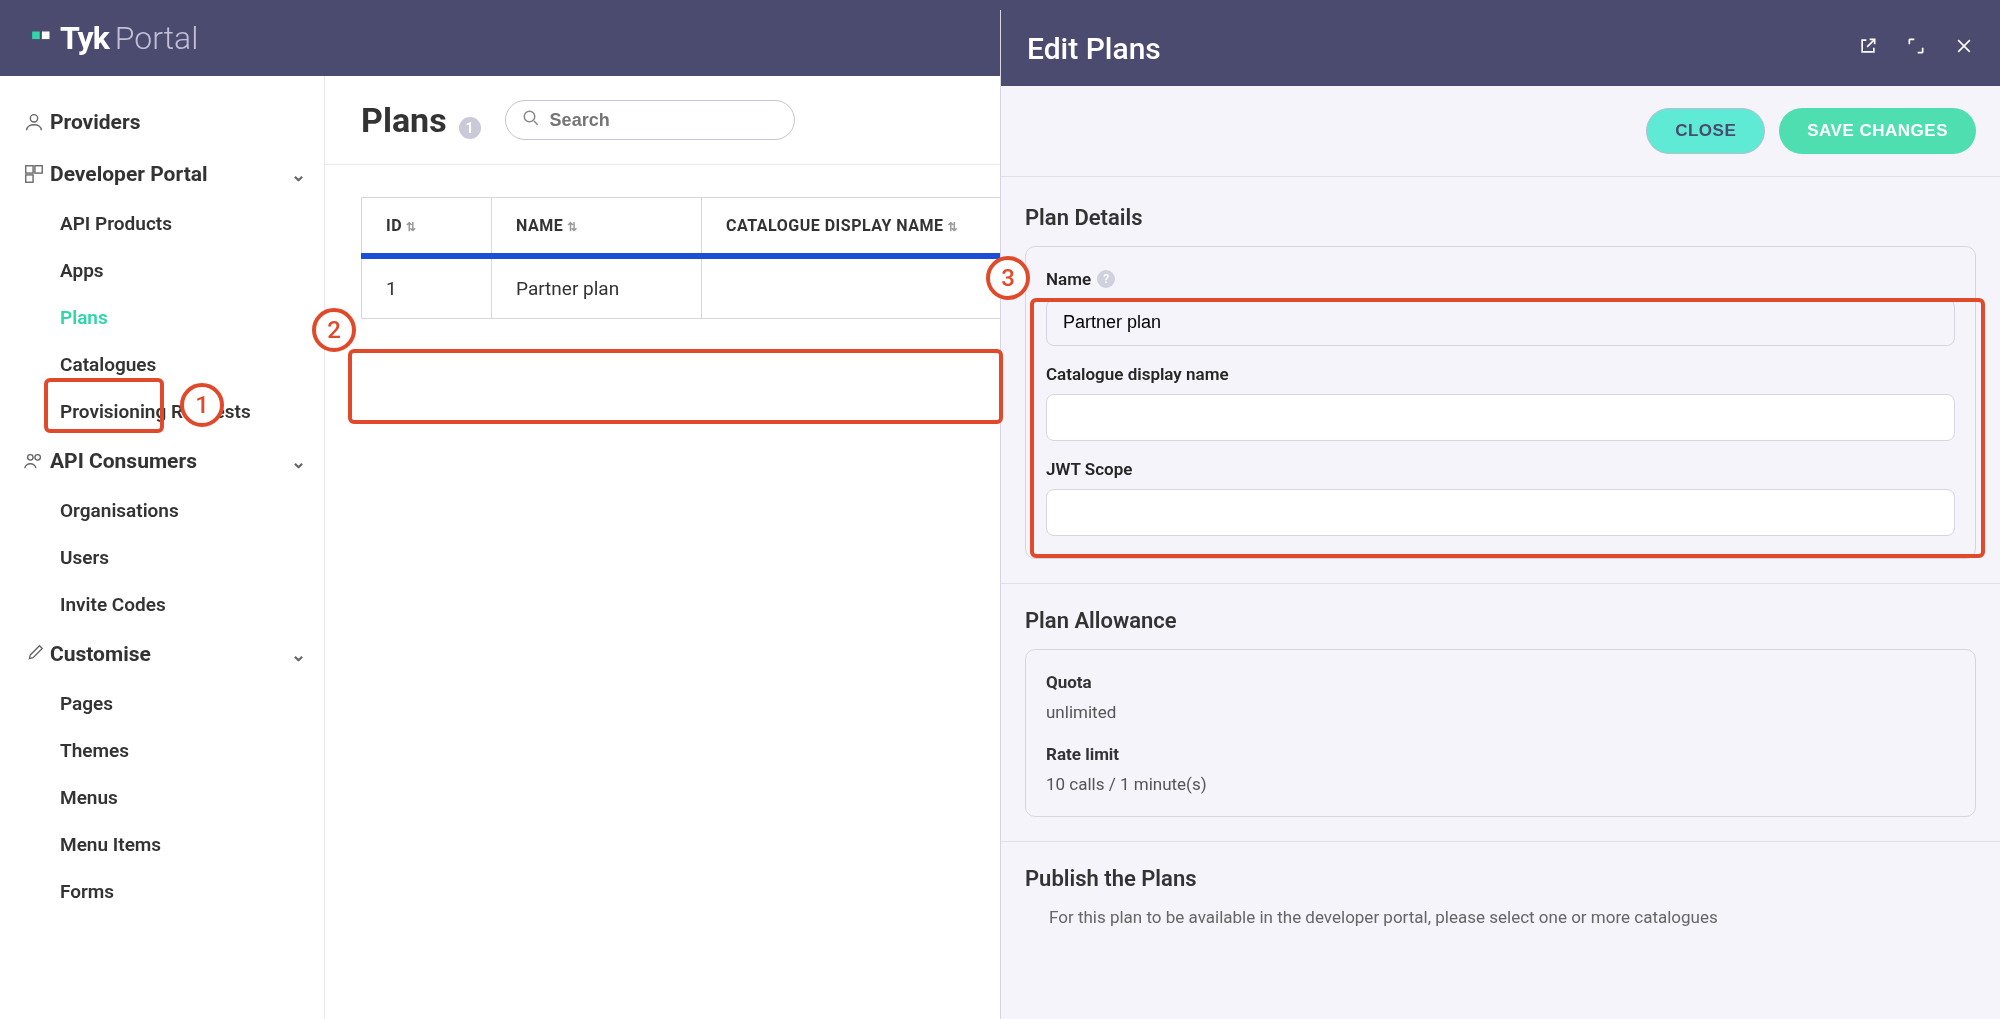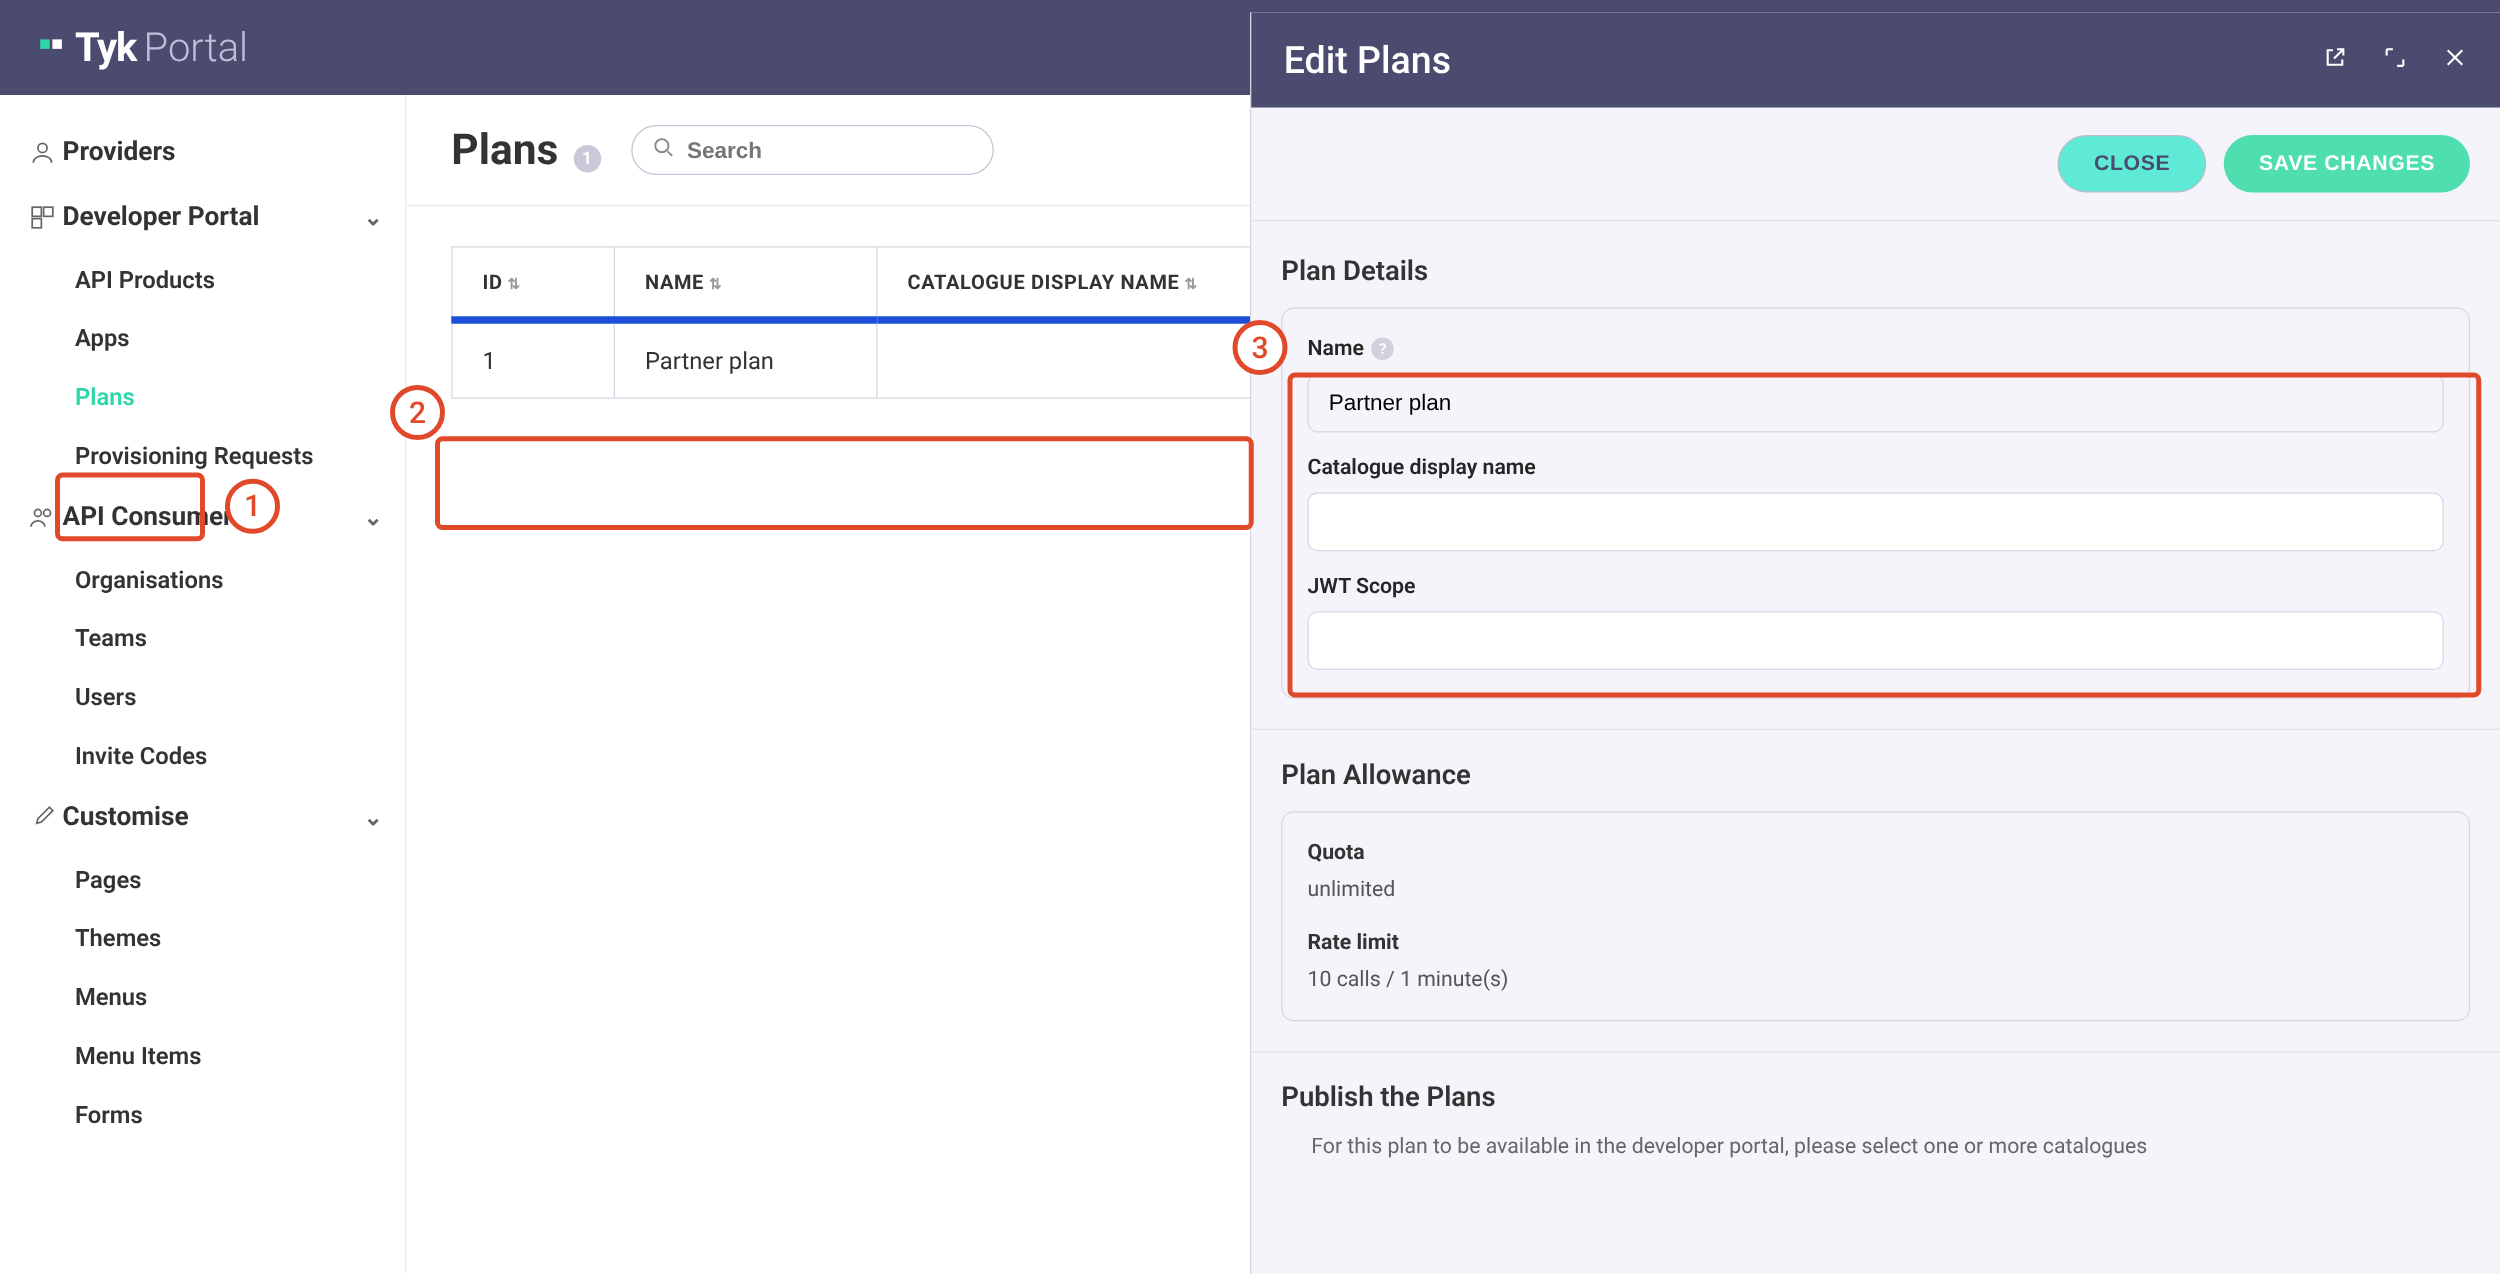--- a/index.html
+++ b/index.html
@@ -93,34 +93,34 @@
             <rect x="13" y="3" width="8" height="8"></rect>
             <rect x="3" y="13" width="8" height="8"></rect>
           </svg>
       </span>
       <span>Developer Portal</span>
       <span class="chev">⌄</span>
     </div>
     <div class="sub-item">API Products</div>
     <div class="sub-item">Apps</div>
     <div class="sub-item active">Plans</div>
+    <div class="sub-item">Catalogues</div>
     <div class="sub-item">Provisioning Requests</div>
     <div class="nav-item top">
       <span class="icon">
         <svg width="22" height="22" viewBox="0 0 24 24" fill="none" stroke="#666" stroke-width="1.5">
             <circle cx="8" cy="8" r="3"></circle>
             <circle cx="16" cy="8" r="3"></circle>
             <path d="M2 20c0-3 3-5 6-5s6 2 6 5"></path>
           </svg>
       </span>
       <span>API Consumers</span>
       <span class="chev">⌄</span>
     </div>
     <div class="sub-item">Organisations</div>
-    <div class="sub-item">Teams</div>
     <div class="sub-item">Users</div>
     <div class="sub-item">Invite Codes</div>
     <div class="nav-item top">
       <span class="icon">
         <svg width="22" height="22" viewBox="0 0 24 24" fill="none" stroke="#666" stroke-width="1.5">
             <path d="M18 3l3 3-10 10-4 1 1-4z"></path>
           </svg>
       </span>
       <span>Customise</span>
       <span class="chev">⌄</span>

